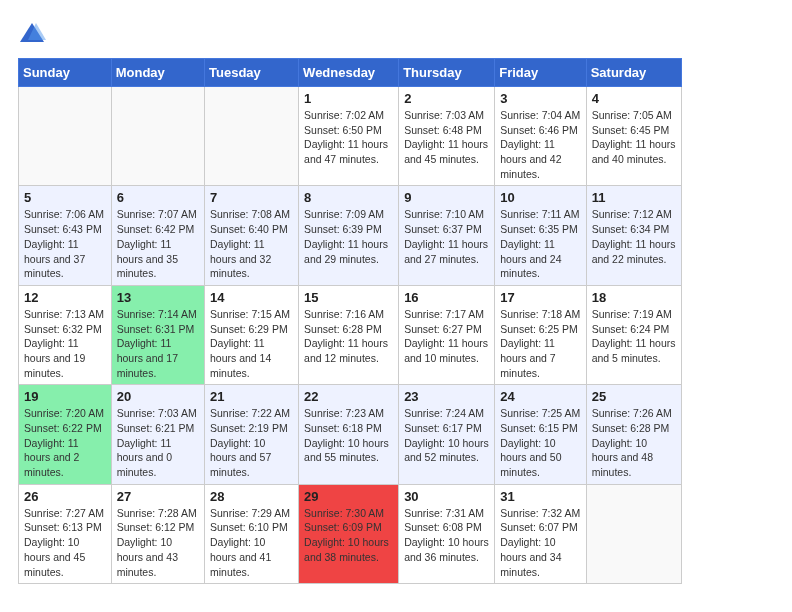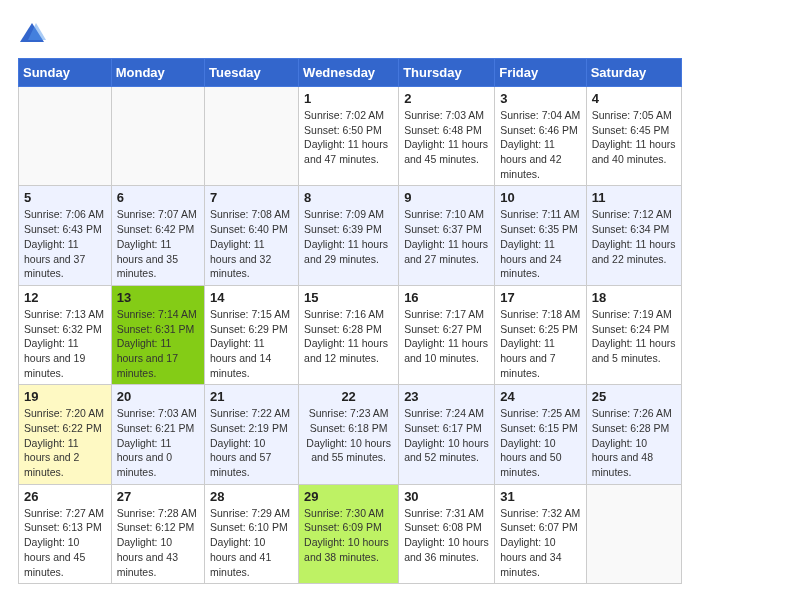--- a/index.html
+++ b/index.html
@@ -215,21 +215,21 @@
 Daylight: 11 hours and 22 minutes.</div>
           </td>
         </tr>
         <tr class="row-odd">
           <td style="background: rgb(255, 255, 255);">
             <span class="day-num">12</span>
             <div class="day-info">Sunrise: 7:13 AM
 Sunset: 6:32 PM
 Daylight: 11 hours and 19 minutes.</div>
           </td>
-          <td style="background: #84cc16; margin-left: 44px;">
+          <td style="background: #86efac; margin-left: 44px;">
             <span class="day-num">13</span>
             <div class="day-info">Sunrise: 7:14 AM
 Sunset: 6:31 PM
 Daylight: 11 hours and 17 minutes.</div>
           </td>
           <td style="background: rgb(255, 255, 255);">
             <span class="day-num">14</span>
             <div class="day-info">Sunrise: 7:15 AM
 Sunset: 6:29 PM
 Daylight: 11 hours and 14 minutes.</div>
@@ -253,39 +253,39 @@
 Daylight: 11 hours and 7 minutes.</div>
           </td>
           <td style="background: rgb(255, 255, 255);">
             <span class="day-num">18</span>
             <div class="day-info">Sunrise: 7:19 AM
 Sunset: 6:24 PM
 Daylight: 11 hours and 5 minutes.</div>
           </td>
         </tr>
         <tr class="row-even">
-          <td style="background: #fef9c3;">
+          <td style="background: #86efac;">
             <span class="day-num">19</span>
             <div class="day-info">Sunrise: 7:20 AM
 Sunset: 6:22 PM
 Daylight: 11 hours and 2 minutes.</div>
           </td>
           <td style="background: rgb(238, 242, 255);">
             <span class="day-num">20</span>
             <div class="day-info">Sunrise: 7:03 AM
 Sunset: 6:21 PM
 Daylight: 11 hours and 0 minutes.</div>
           </td>
           <td style="background: rgb(238, 242, 255);">
             <span class="day-num">21</span>
             <div class="day-info">Sunrise: 7:22 AM
 Sunset: 2:19 PM
 Daylight: 10 hours and 57 minutes.</div>
           </td>
-          <td style="background: rgb(238, 242, 255); text-align: center;">
+          <td style="background: rgb(238, 242, 255);">
             <span class="day-num">22</span>
             <div class="day-info">Sunrise: 7:23 AM
 Sunset: 6:18 PM
 Daylight: 10 hours and 55 minutes.</div>
           </td>
           <td style="background: rgb(238, 242, 255);">
             <span class="day-num">23</span>
             <div class="day-info">Sunrise: 7:24 AM
 Sunset: 6:17 PM
 Daylight: 10 hours and 52 minutes.</div>
@@ -315,21 +315,21 @@
             <div class="day-info">Sunrise: 7:28 AM
 Sunset: 6:12 PM
 Daylight: 10 hours and 43 minutes.</div>
           </td>
           <td style="background: rgb(255, 255, 255); margin-top: 28px;">
             <span class="day-num">28</span>
             <div class="day-info">Sunrise: 7:29 AM
 Sunset: 6:10 PM
 Daylight: 10 hours and 41 minutes.</div>
           </td>
-          <td style="background: #bef264;">
+          <td style="background: #ef4444;">
             <span class="day-num">29</span>
             <div class="day-info">Sunrise: 7:30 AM
 Sunset: 6:09 PM
 Daylight: 10 hours and 38 minutes.</div>
           </td>
           <td style="background: rgb(255, 255, 255);">
             <span class="day-num">30</span>
             <div class="day-info">Sunrise: 7:31 AM
 Sunset: 6:08 PM
 Daylight: 10 hours and 36 minutes.</div>

